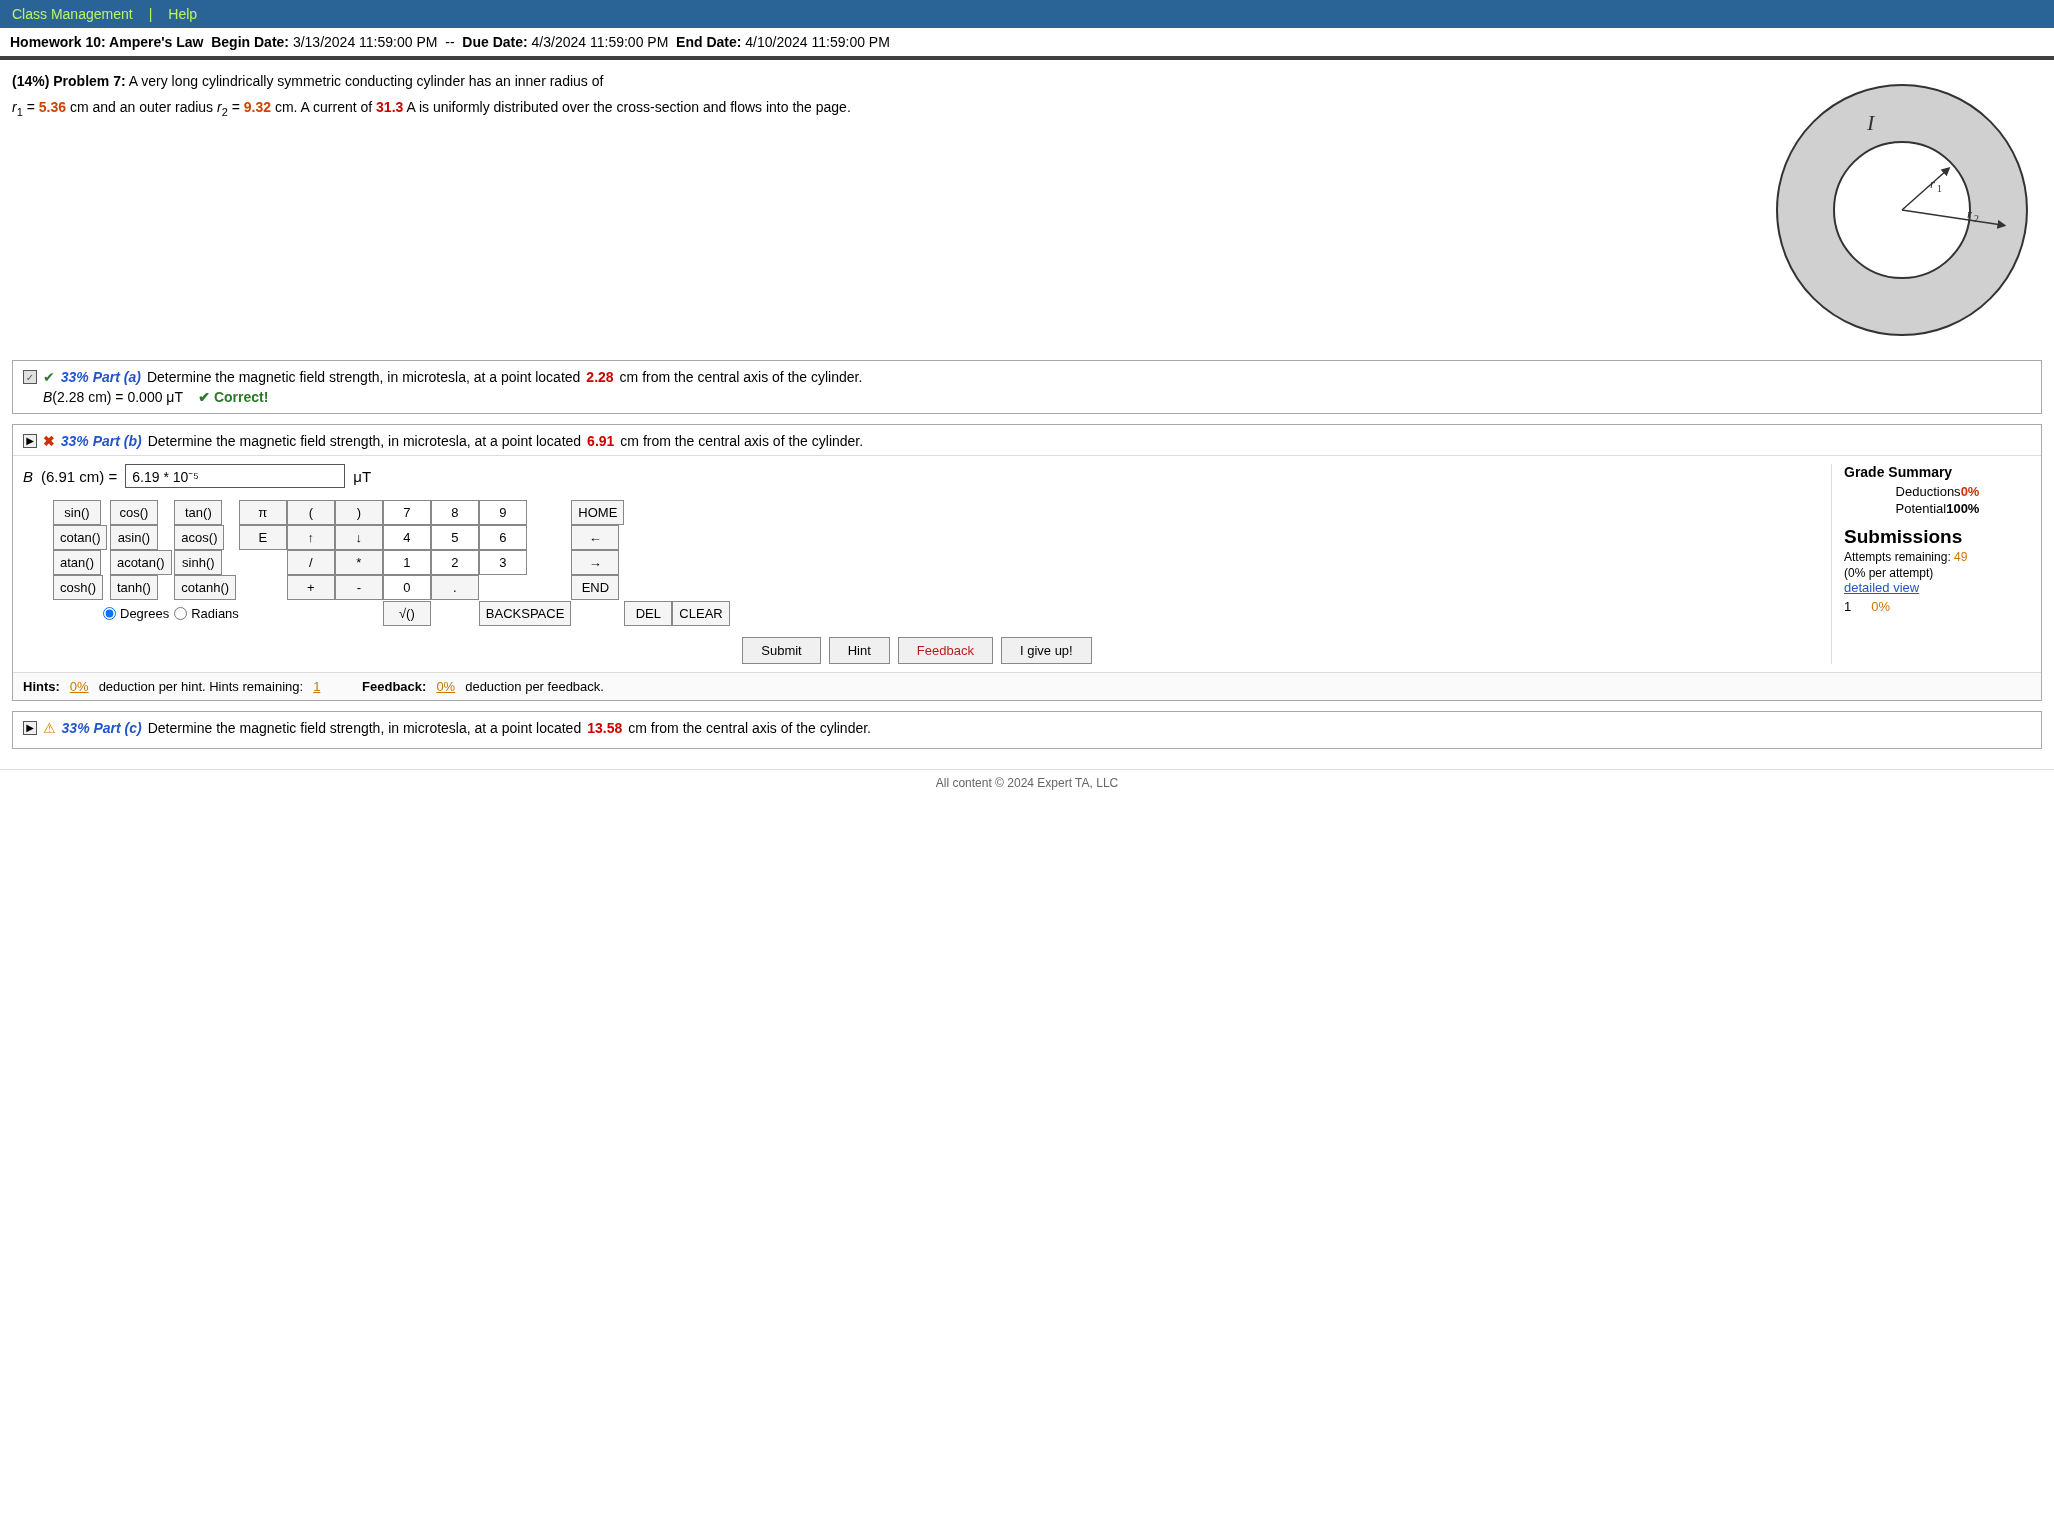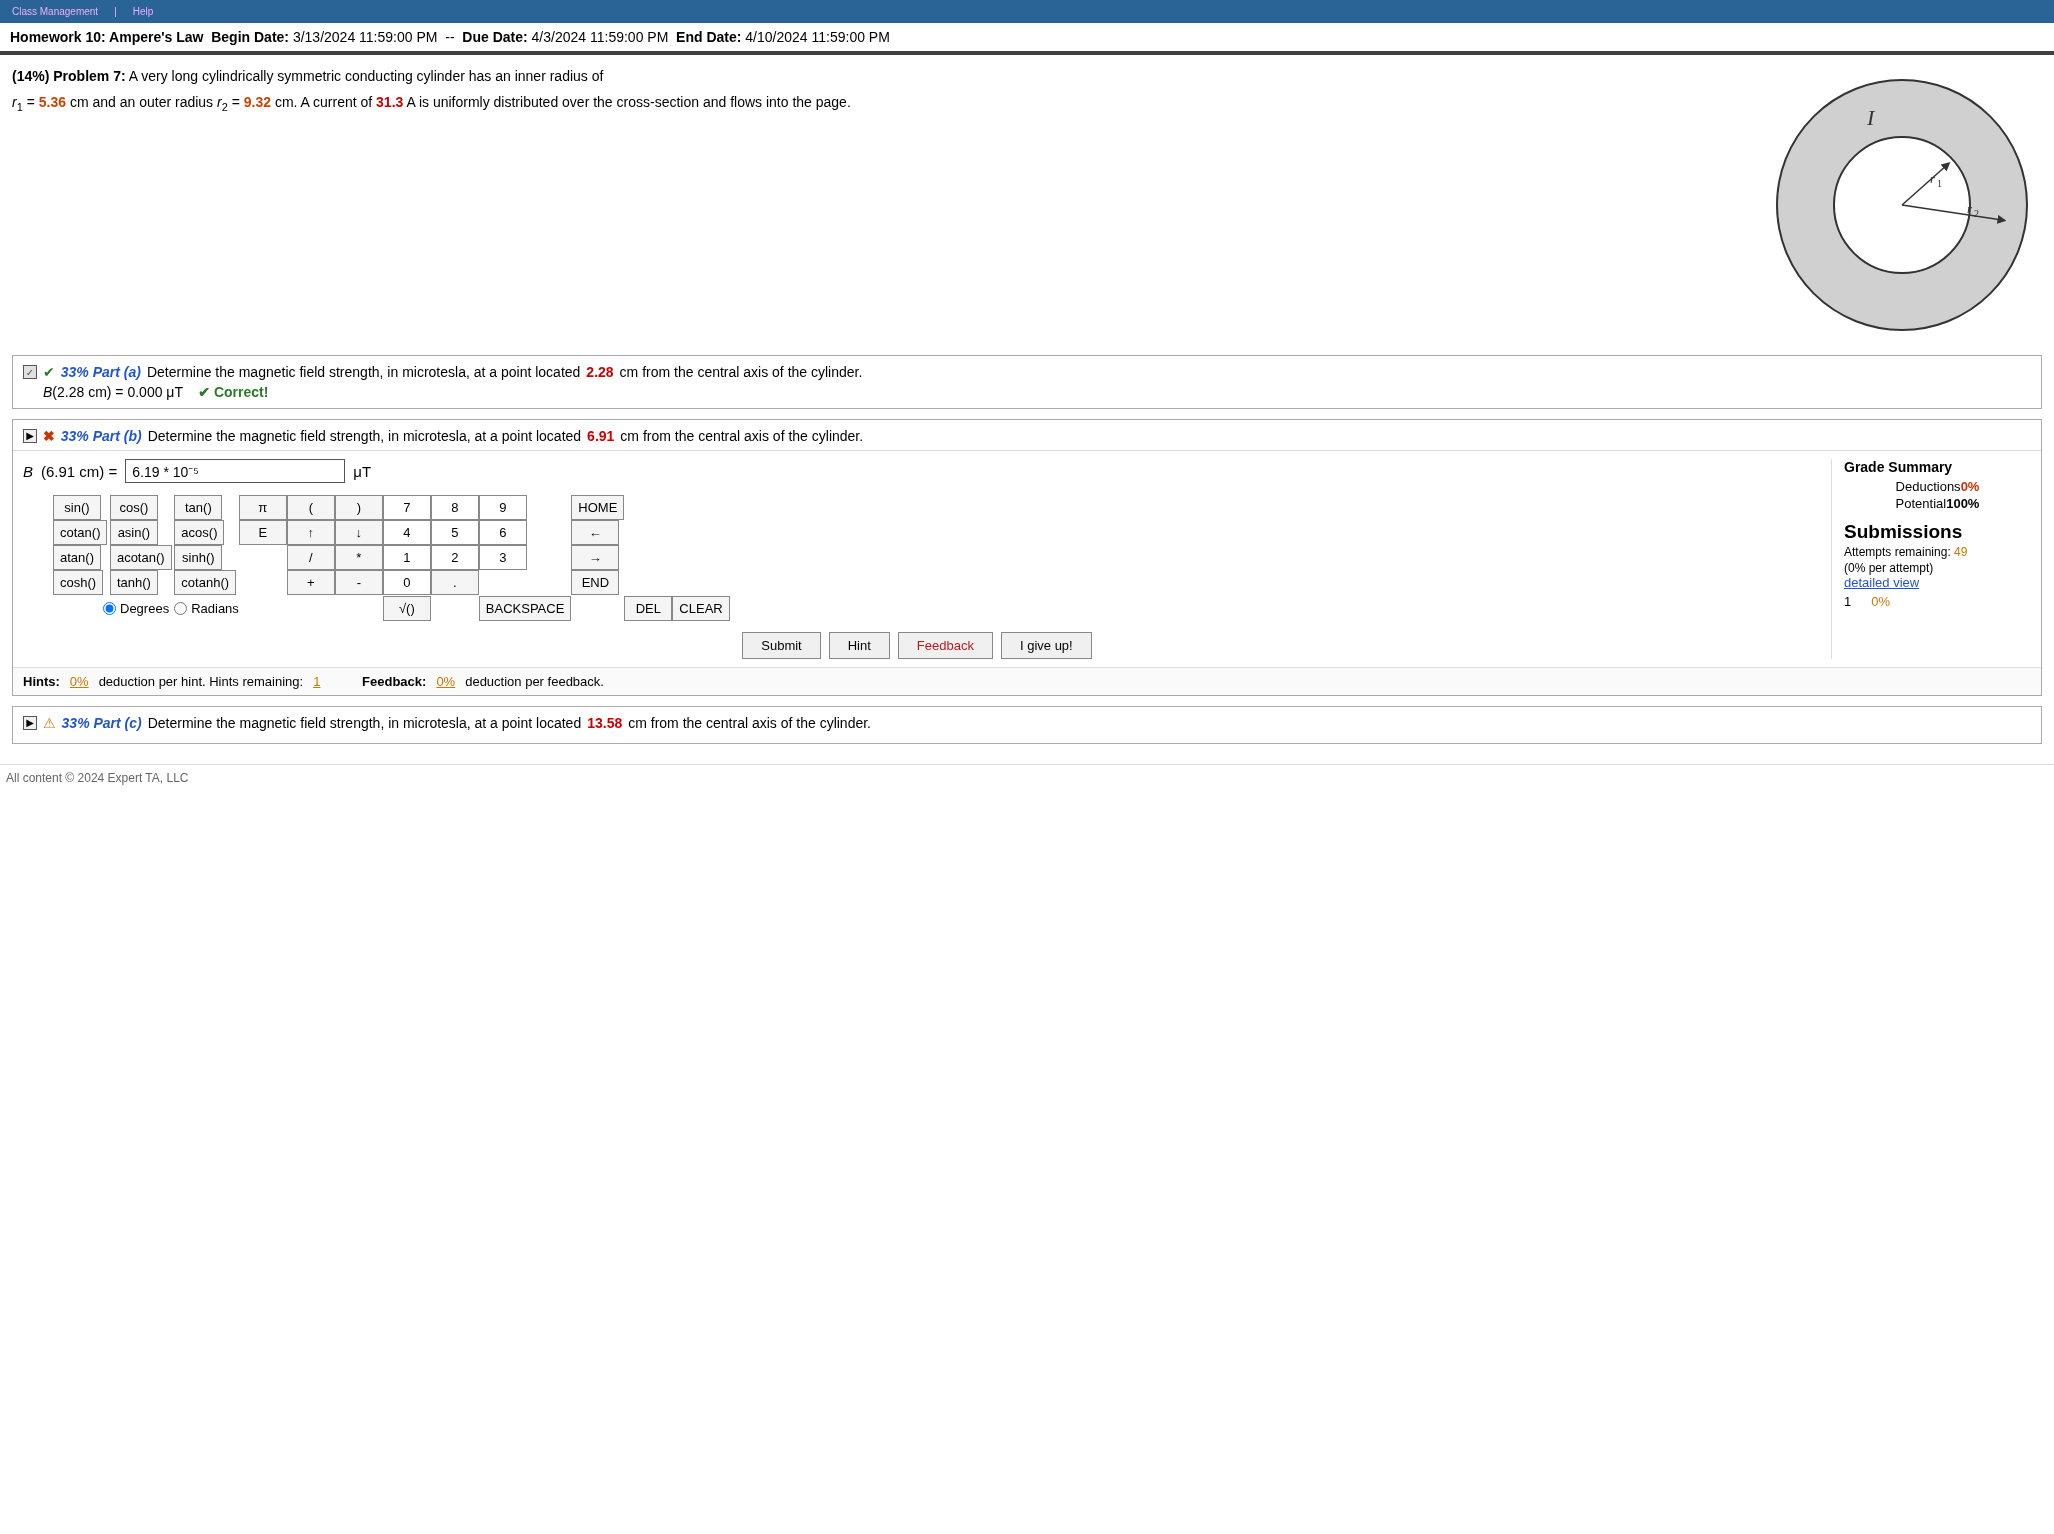--- a/index.html
+++ b/index.html
@@ -1,26 +1,26 @@
 <!DOCTYPE html>
 <html><head>
   <meta charset="utf-8">
   <style>
     * { box-sizing: border-box; margin: 0; padding: 0; }
     body { font-family: Arial, sans-serif; font-size: 14px; background: #fff; color: #000; }
 
     
     #top-nav {
       background: #2a6496;
-      color: #f0abfc;
+      color: #bef264;
       padding: 6px 12px;
       display: flex;
       align-items: flex-end;
       gap: 16px;
-      font-size: 10px;
+      font-size: 14px;
     }
     #top-nav span { cursor: pointer; }
 
     
     #hw-header {
       padding: 6px 10px;
       font-size: 14px;
       border-bottom: 4px solid #404040;
     }
 
@@ -194,21 +194,21 @@
 
     
     #part-c-section {
       border: 1px solid #aaa;
       margin-bottom: 10px;
       padding: 8px 10px;
     }
 
     
     #footer {
-      text-align: left;
+      text-align: center;
       font-size: 12px;
       color: #666;
       padding: 6px;
       border-top: 1px solid #ddd;
     }
 
     
     svg.cylinder-diagram {
       width: 280px;
       height: 280px;

